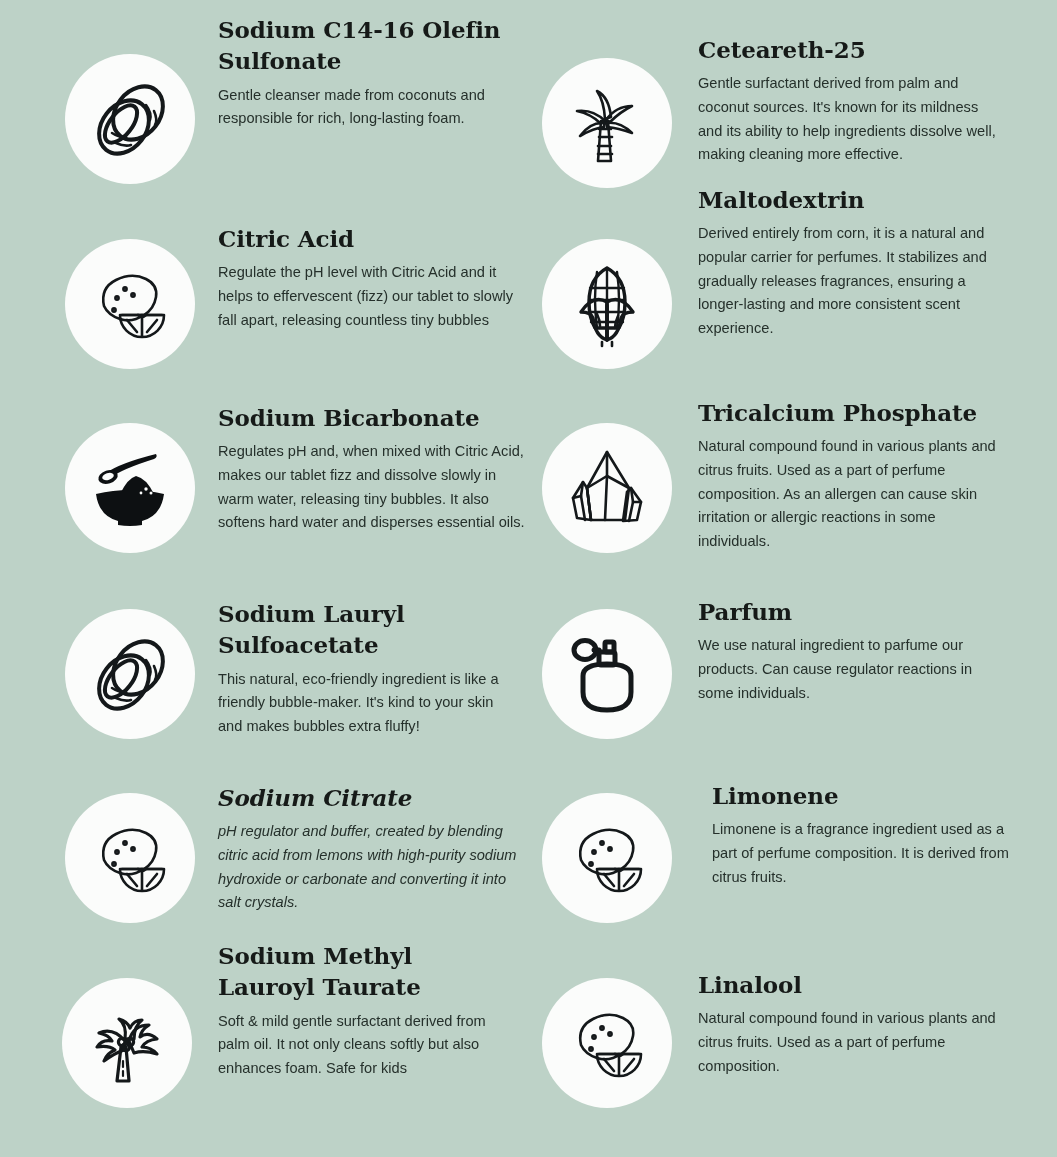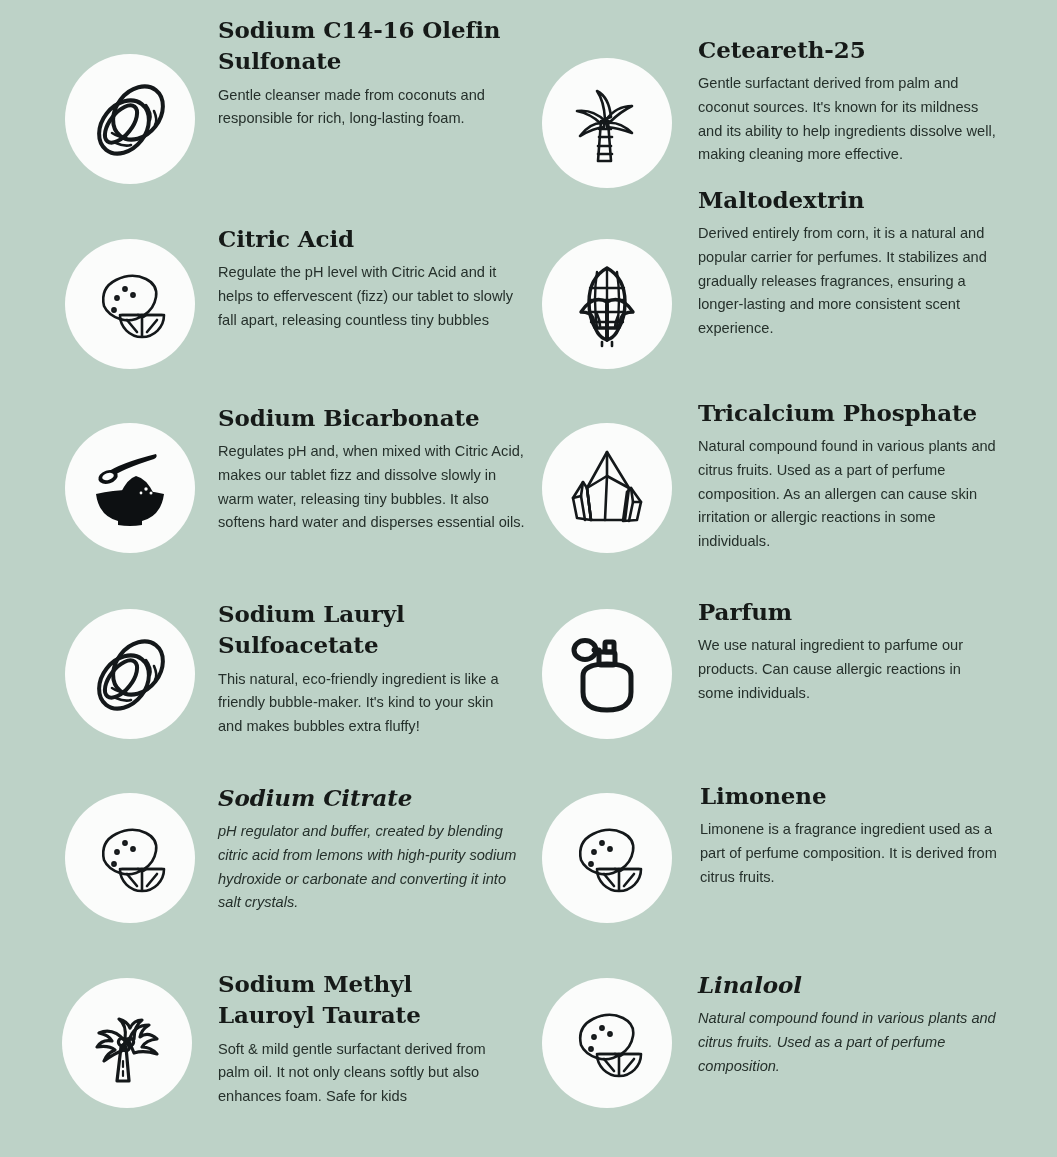--- a/index.html
+++ b/index.html
@@ -47,35 +47,35 @@
   .l0 .txt{left:218px;top:14px;width:300px;}
   .l1 .icon-wrap{left:65px;top:239px;}
   .l1 .txt{left:218px;top:223px;width:300px;}
   .l2 .icon-wrap{left:65px;top:423px;}
   .l2 .txt{left:218px;top:402px;width:308px;}
   .l3 .icon-wrap{left:65px;top:609px;}
   .l3 .txt{left:218px;top:566px;width:300px;margin-top:32px;}
   .l4 .icon-wrap{left:65px;top:793px;}
   .l4 .txt{left:218px;top:782px;width:300px;font-style:italic;}
   .l5 .icon-wrap{left:62px;top:978px;}
-  .l5 .txt{left:218px;top:940px;width:295px;margin-top:28px;}
+  .l5 .txt{left:218px;top:940px;width:295px;}
 
   
   .r0 .icon-wrap{left:14px;top:58px;}
   .r0 .txt{left:170px;top:34px;width:308px;}
   .r1 .icon-wrap{left:14px;top:239px;}
   .r1 .txt{left:170px;top:184px;width:308px;}
   .r2 .icon-wrap{left:14px;top:423px;}
   .r2 .txt{left:170px;top:397px;width:303px;}
   .r3 .icon-wrap{left:14px;top:609px;}
   .r3 .txt{left:170px;top:596px;width:300px;}
   .r4 .icon-wrap{left:14px;top:793px;}
-  .r4 .txt{left:172px;top:780px;width:310px;}
+  .r4 .txt{left:184px;top:780px;width:310px;}
   .r5 .icon-wrap{left:14px;top:978px;}
-  .r5 .txt{left:170px;top:969px;width:300px;font-style:italic;}
+  .r5 .txt{left:170px;top:969px;width:300px;}
 
   .ico-stroke{fill:none;stroke:#14181a;stroke-width:4;stroke-linecap:round;stroke-linejoin:round;}
   .ico-thin{fill:none;stroke:#14181a;stroke-width:2.6;stroke-linecap:round;stroke-linejoin:round;}
   .ico-fill{fill:#0d1012;}
 </style>
 </head>
 <body>
 
 <div class="board">
 
@@ -312,21 +312,21 @@
             <path d="M22 48 q0 -12 24 -12 q24 0 24 12 l0 16 q0 18 -24 18 q-24 0 -24 -18z"></path>
             <rect x="38" y="24" width="16" height="13" rx="2"></rect>
             <rect x="44" y="14" width="9" height="10" rx="1.5"></rect>
             <path d="M38 22 h-5"></path>
             <ellipse cx="24" cy="22" rx="11" ry="9.5"></ellipse>
           </g>
         </svg>
       </div>
       <div class="txt">
         <h2 class="title">Parfum</h2>
-        <p class="desc">We use natural ingredient to parfume our products. Can cause allergic reactions in some individuals.</p>
+        <p class="desc">We use natural ingredient to parfume our products. Can cause regulator reactions in some individuals.</p>
       </div>
     </div>
 
     <div class="item r4">
       <div class="icon-wrap">
         <svg width="92" height="92" viewBox="0 0 92 92">
           <g class="ico-thin">
             <path d="M20 48 q-4 -18 12 -26 q16 -8 30 -1 q12 6 10 18 q-2 12 -12 18 q-12 8 -24 4 q-12 -4 -16 -13z"></path>
             <path d="M36 57 a22 22 0 0 0 44 0z"></path>
             <path d="M58 57 v21"></path>

